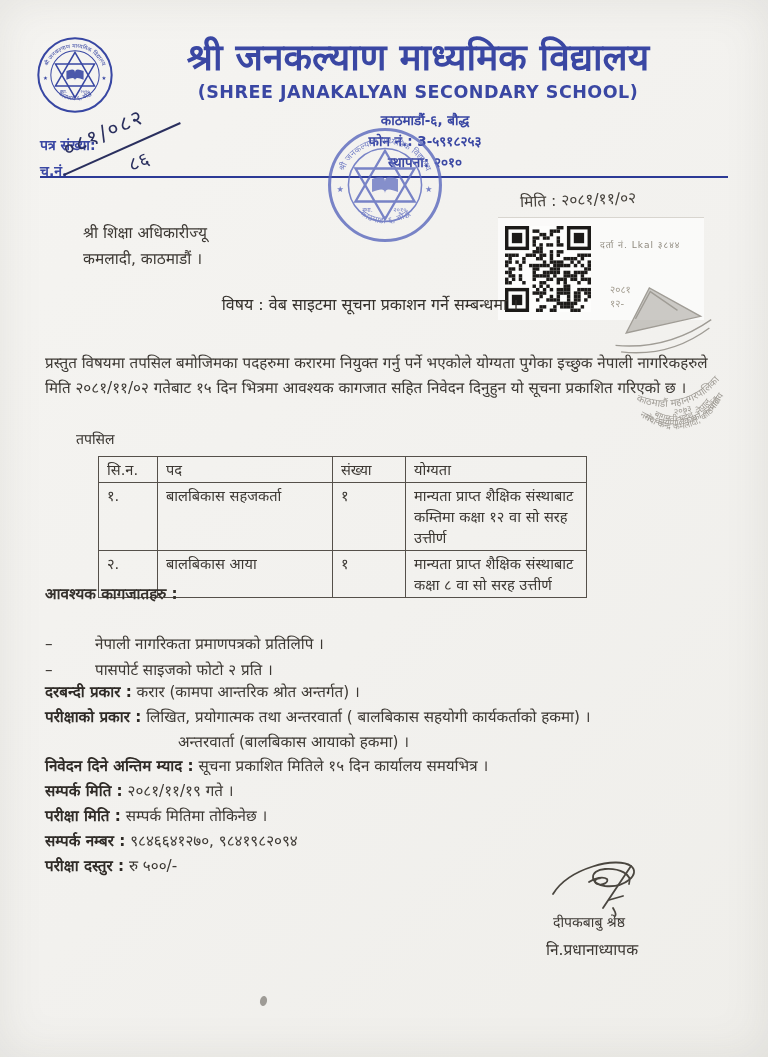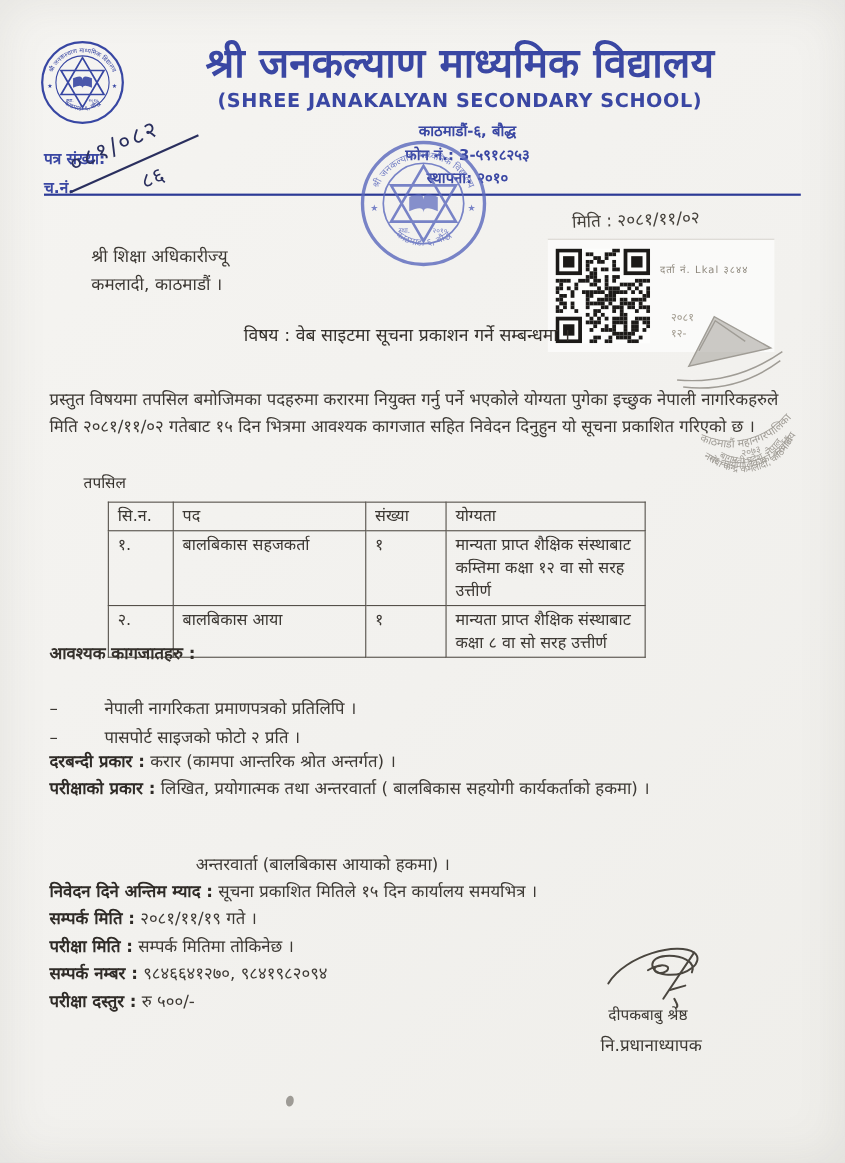--- a/index.html
+++ b/index.html
@@ -46,21 +46,21 @@
   table.sch{left:78px;top:456px;position:absolute;border-collapse:collapse;width:489px;
     font-size:14.6px;color:#3c3833;margin-left:20px;}
   table.sch td,table.sch th{border:1.4px solid #55504a;padding:2px 8px;vertical-align:top;
     text-align:left;font-weight:normal;line-height:21px;}
   .col-sn{width:42px;}.col-pad{width:158px;}.col-num{width:56px;}
   .docs-head{left:45px;top:583px;font-size:15.2px;font-weight:bold;color:#35312c;}
   .doc-item{position:absolute;left:45px;font-size:15.2px;color:#3c3833;}
   .doc-item .dash{display:inline-block;width:50px;}
   .details{left:45px;top:680px;width:690px;font-size:15.2px;line-height:24.8px;color:#3c3833;}
   .details .lbl{font-weight:bold;color:#2f2b27;}
-  .d-indent{padding-left:133px;margin-top:44px;}
+  .d-indent{padding-left:133px;}
   
   .sig-swirl{left:543px;top:856px;width:116px;height:62px;color:#4a463f;}
   .sig-name{left:553px;top:912px;font-size:14px;color:#3c3833;}
   .sig-title{left:546px;top:938px;font-size:15.5px;color:#3c3833;}
   .smudge{left:260px;top:996px;width:7px;height:10px;background:#5a564f;border-radius:50%;
     opacity:.55;transform:rotate(12deg);}
   svg text{font-family:"DejaVu Sans",sans-serif;}
 </style>
 </head>
 <body>

